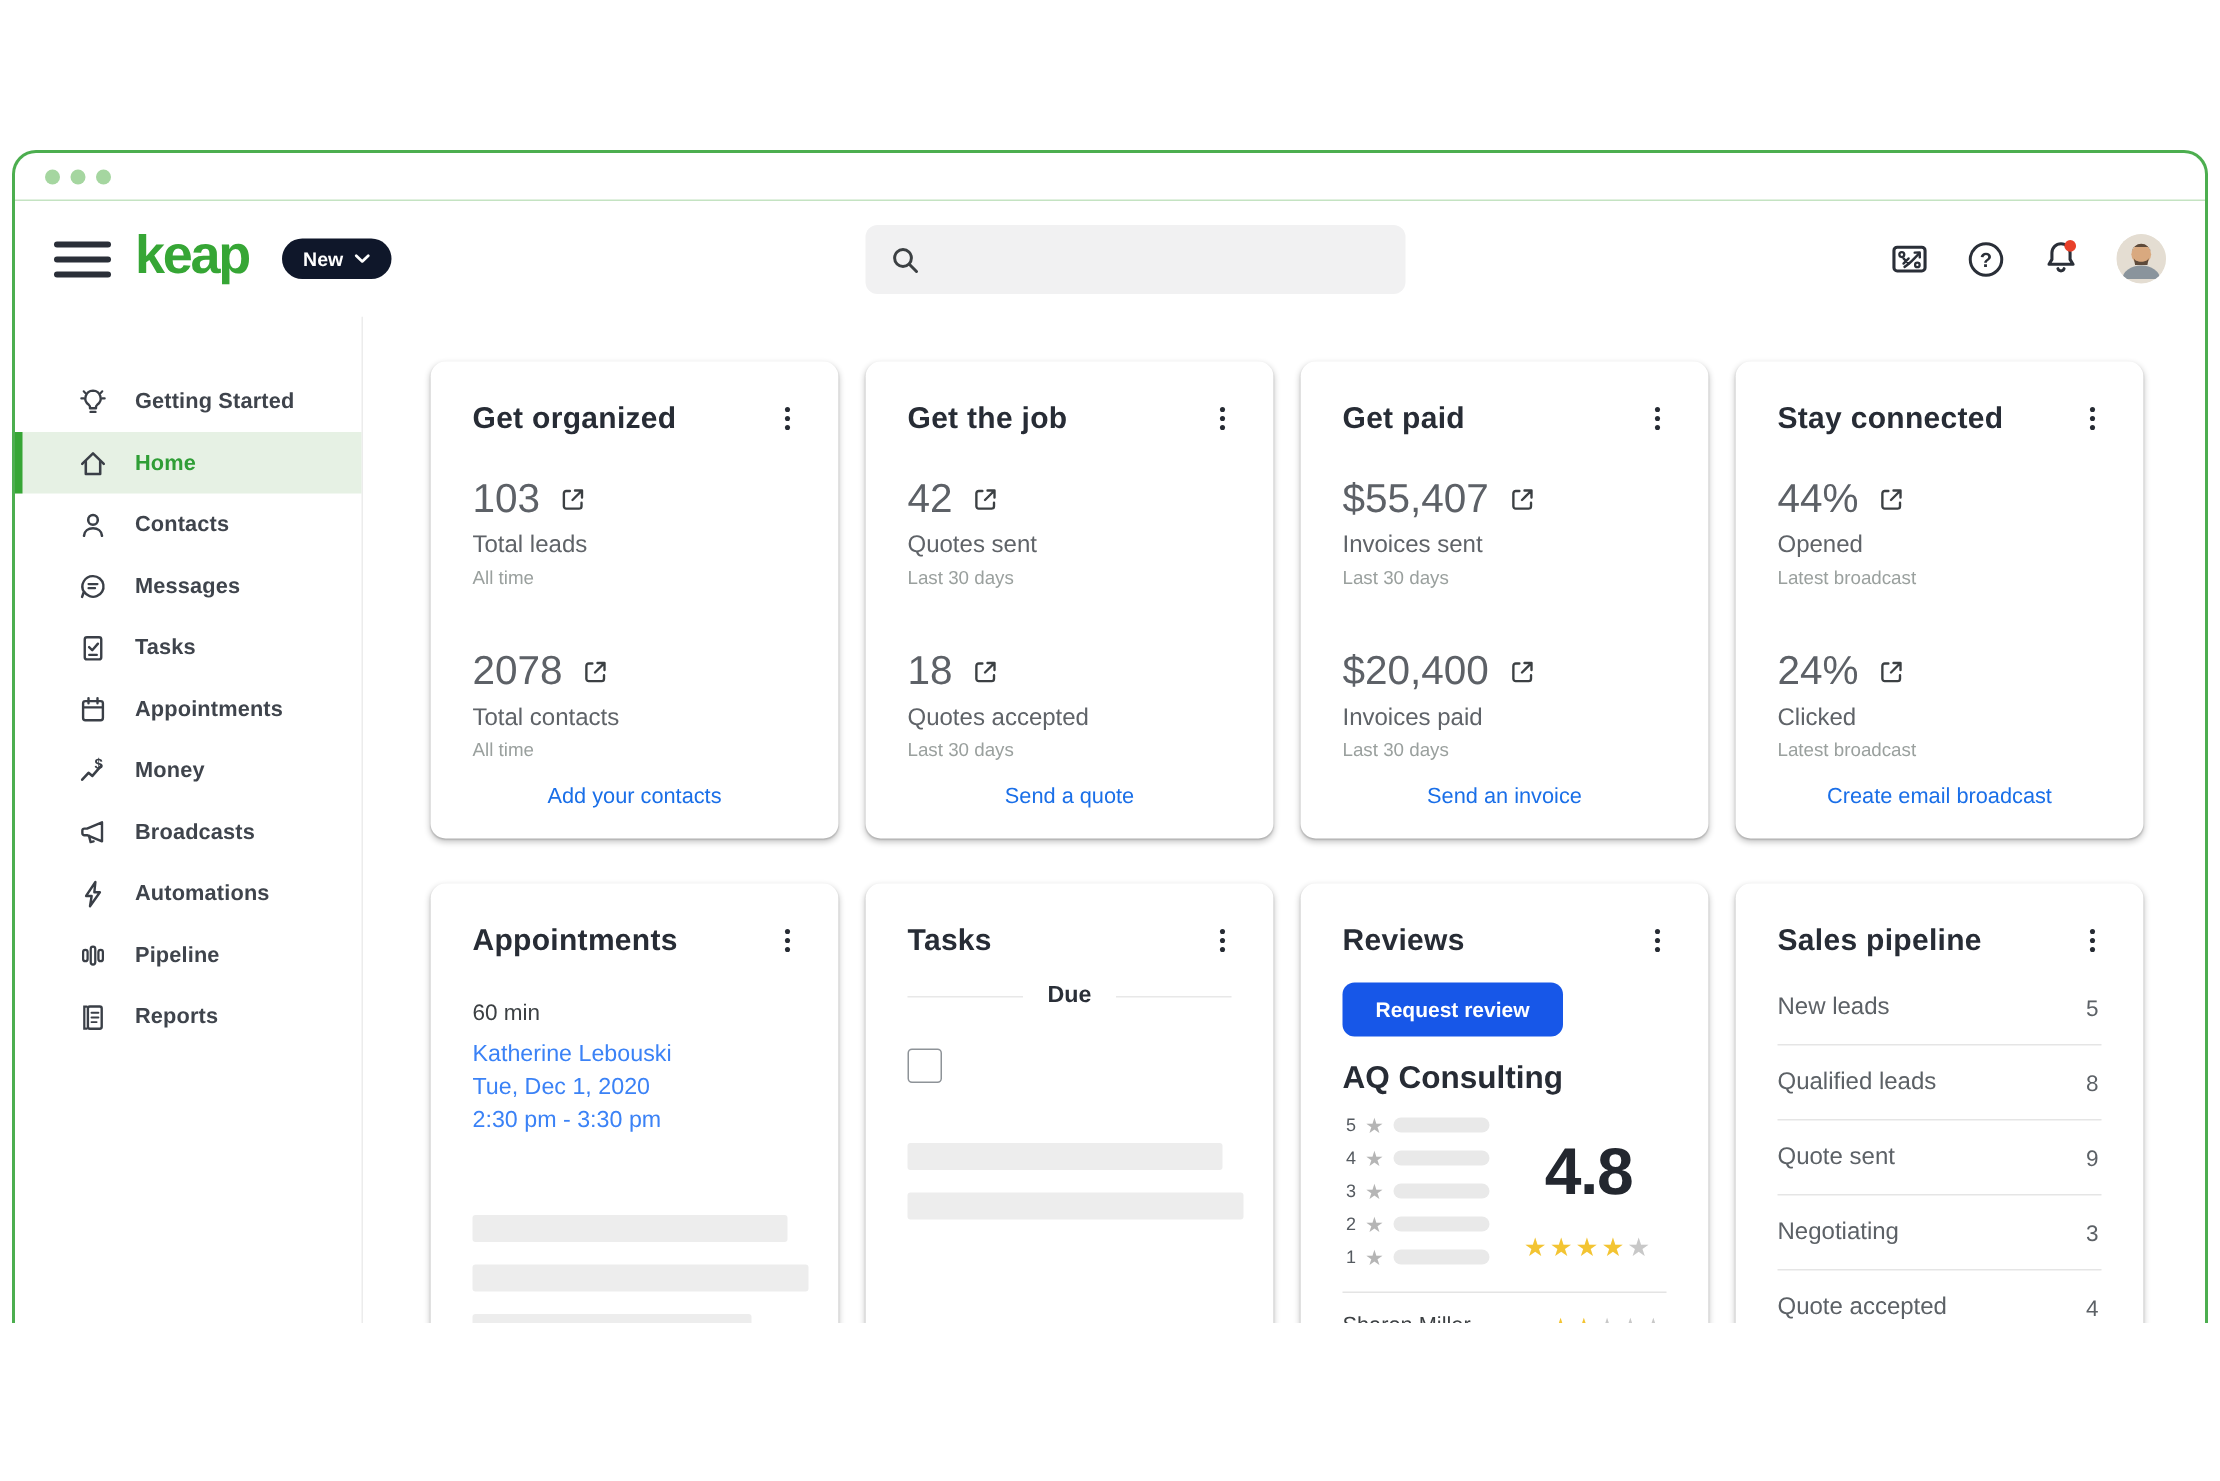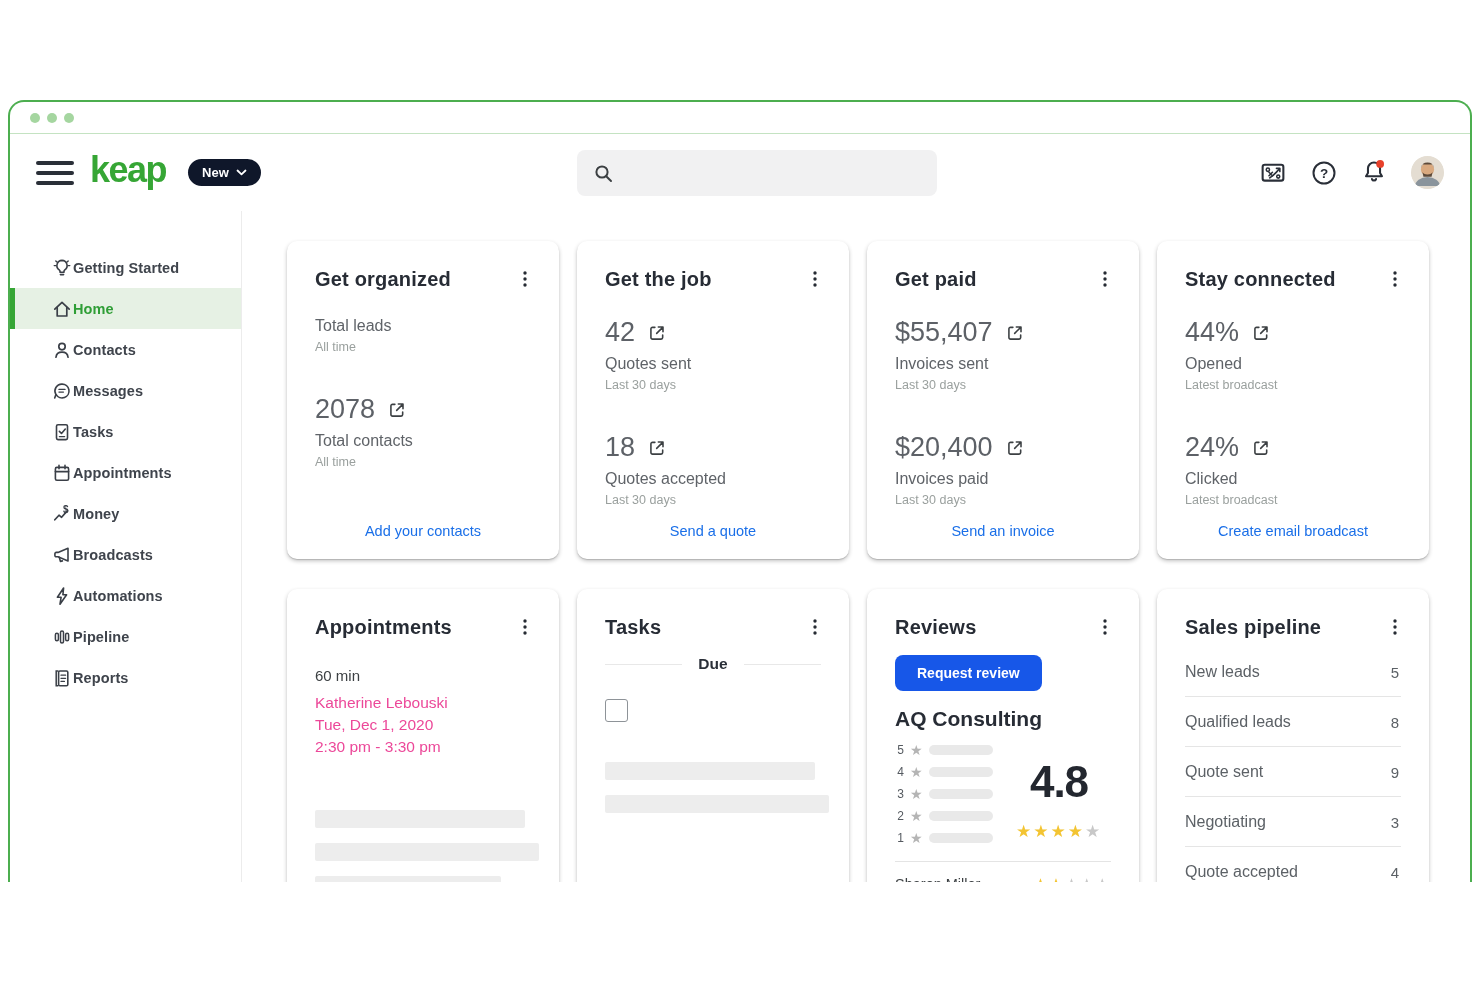--- a/index.html
+++ b/index.html
@@ -29,21 +29,21 @@
   .search-box input { border:none; background:transparent; outline:none; flex:1; font-size:15px;
     margin-left:10px; font-family:inherit; color:#3c4043; }
   .header-actions { margin-left:auto; display:flex; align-items:center; gap:24px; }
   .icon-btn { background:none; border:none; cursor:pointer; position:relative; padding:0;
     display:flex; align-items:center; }
   .avatar { width:33px; height:33px; border-radius:50%; overflow:hidden; background:#e9e4da; }
 
   
   .app-body { display:flex; height:671px; }
   .sidebar { width:232px; border-right:1px solid #ececec; padding-top:36px; background:#fff; }
-  .side-item { height:41px; display:flex; align-items:center; padding-left:36px;
+  .side-item { height:41px; display:flex; align-items:center; gap:17px; padding-left:36px;
     cursor:pointer; border-left:5px solid transparent; }
   .side-item .lbl { font-size:14.5px; font-weight:600; color:#3f444c; letter-spacing:.1px; }
   .side-item.active { background:#e6f1e4; border-left-color:#36a635; }
   .side-item.active .lbl { color:#2f9e36; }
   .sicon { width:22px; height:22px; flex:0 0 22px; }
 
   .main { flex:1; padding:30px 0 0 45px; background:#fff; }
   .grid { display:grid; grid-template-columns:repeat(4,272px); gap:30px 18px; }
 
   
@@ -58,21 +58,21 @@
   .stat { margin-top:26px; }
   .stat + .stat { margin-top:40px; }
   .stat-value { font-size:27px; color:#5d6167; display:flex; align-items:center; gap:12px; }
   .stat-label { font-size:16px; color:#5f6368; margin-top:7px; }
   .stat-sub { font-size:12.5px; color:#9aa09e; margin-top:5px; }
   .card-link { position:absolute; bottom:20px; left:0; right:0; text-align:center;
     color:#1a6fe8; font-size:14.5px; font-weight:400; text-decoration:none; }
 
   
   .appt-duration { margin-top:28px; font-size:15px; color:#3c4043; }
-  .appt-lines { margin-top:8px; font-size:15.5px; color:#ec4899; line-height:1.42; }
+  .appt-lines { margin-top:8px; font-size:15.5px; color:#3b82f6; line-height:1.42; }
   .skel { height:18px; border-radius:2px; background:#ededed; }
   .skel-1 { width:210px; margin-top:52px; }
   .skel-2 { width:224px; margin-top:15px; }
   .skel-3 { width:186px; margin-top:15px; }
   .tasks .skel-1 { margin-top:40px; }
 
   
   .due-row { display:flex; align-items:center; gap:16px; margin-top:16px; }
   .due-row .line { flex:1; height:1px; background:#e8e8e8; }
   .due-label { font-size:15.5px; font-weight:700; color:#2a2f38; }
@@ -277,20 +277,26 @@
             <h2 class="card-title">Get organized</h2>
             <button class="kebab">
                 <svg width="20" height="20" viewBox="0 0 20 20">
                   <circle cx="10" cy="4" r="1.7" fill="#262b33"></circle>
                   <circle cx="10" cy="10" r="1.7" fill="#262b33"></circle>
                   <circle cx="10" cy="16" r="1.7" fill="#262b33"></circle>
                 </svg>
               </button>
           </div>
           <div class="stat">
+            <div class="stat-value">
+                <span>103</span>
+                <svg width="20" height="20" viewBox="0 0 24 24">
+                  <path d="M9.5 5.2 H6.6 A1.9 1.9 0 0 0 4.7 7.1 V17.4 A1.9 1.9 0 0 0 6.6 19.3 H16.9 A1.9 1.9 0 0 0 18.8 17.4 V14.5 M13.6 4.8 H19.2 V10.4 M18.8 5.2 L11.6 12.4" fill="none" stroke="#3c4043" stroke-width="1.9" stroke-linecap="round" stroke-linejoin="round"></path>
+                </svg>
+              </div>
             <div class="stat-label">Total leads</div>
             <div class="stat-sub">All time</div>
           </div>
           <div class="stat">
             <div class="stat-value">
                 <span>2078</span>
                 <svg width="20" height="20" viewBox="0 0 24 24">
                   <path d="M9.5 5.2 H6.6 A1.9 1.9 0 0 0 4.7 7.1 V17.4 A1.9 1.9 0 0 0 6.6 19.3 H16.9 A1.9 1.9 0 0 0 18.8 17.4 V14.5 M13.6 4.8 H19.2 V10.4 M18.8 5.2 L11.6 12.4" fill="none" stroke="#3c4043" stroke-width="1.9" stroke-linecap="round" stroke-linejoin="round"></path>
                 </svg>
               </div>

